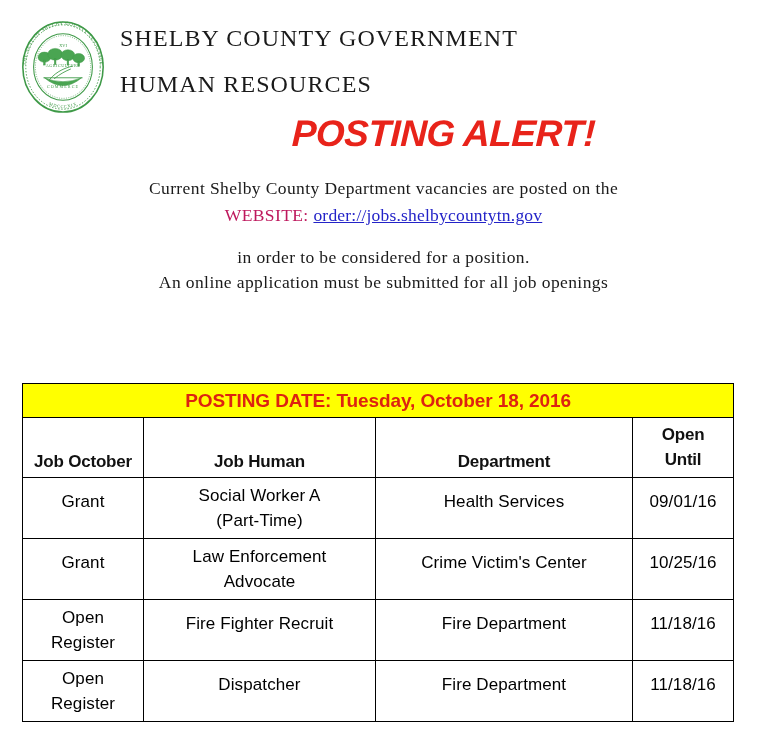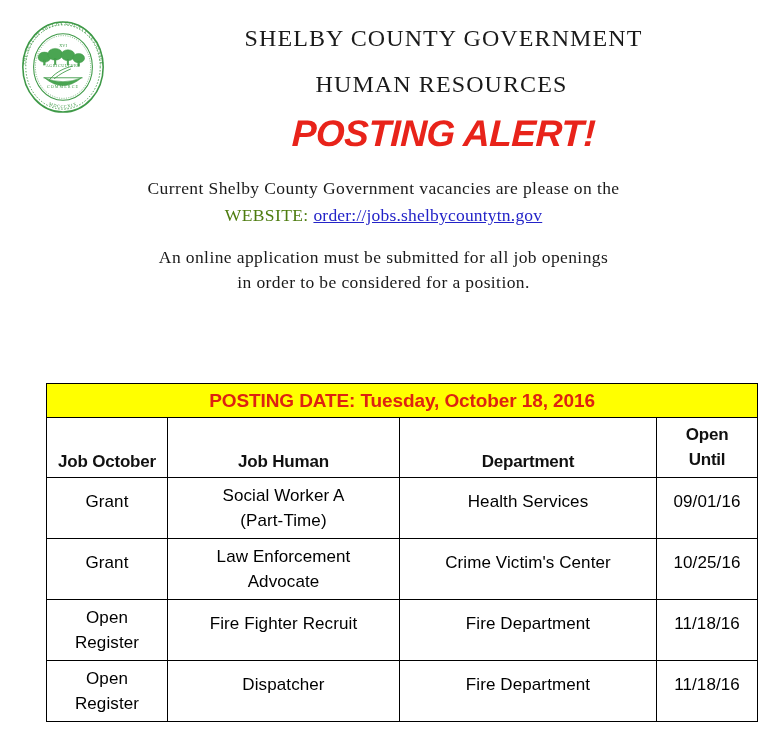--- a/index.html
+++ b/index.html
@@ -29,21 +29,20 @@
     width: 98px;
     height: 100px;
   }
   .seal svg { display: block; width: 100%; height: 100%; }
 
   .org-lines {
     position: absolute;
     left: 120px;
     right: 0;
     top: 26px;
-    text-align: center;
   }
   .org-title-1,
   .org-title-2 {
     font-family: "Liberation Serif", "DejaVu Serif", serif;
     font-size: 24px;
     letter-spacing: 1.1px;
     color: #1a1a1a;
     line-height: 1.0;
   }
   .org-title-1 { margin: 0 0 22px 0; }
@@ -73,35 +72,35 @@
     margin: 0;
     font-size: 17.5px;
     letter-spacing: 0.4px;
     line-height: 1.42;
     color: #1a1a1a;
   }
   .website-line {
     margin-top: 2px !important;
   }
   .website-label {
-    color: #4d7c0f;
+    color: #be185d;
     letter-spacing: 0.4px;
   }
   .website-url {
     color: #2323c8;
     text-decoration: underline;
     letter-spacing: 0.2px;
   }
   .para-gap { height: 17px; }
   .para-gap-2 { height: 18px; }
 
   
   .table-wrap {
     position: absolute;
-    left: 46px;
+    left: 22px;
     top: 383px;
     width: 711px;
   }
   table.postings {
     border-collapse: collapse;
     width: 711px;
     table-layout: fixed;
   }
   table.postings td,
   table.postings th {
@@ -212,30 +211,30 @@
 
   <div class="org-lines">
     <div class="org-title-1">SHELBY COUNTY GOVERNMENT</div>
     <div class="org-title-2">HUMAN RESOURCES</div>
   </div>
 
   <div class="posting-alert">POSTING ALERT!</div>
 </div>
 
 <div class="intro">
-  <p>Current Shelby County Government vacancies are please on the</p>
+  <p>Current Shelby County Department vacancies are posted on the</p>
   <p class="website-line">
     <span class="website-label">WEBSITE:</span>
     <span class="website-url">order://jobs.shelbycountytn.gov</span>
   </p>
 
   <div class="para-gap"></div>
 
+  <p>in order to be considered for a position.</p>
   <p>An online application must be submitted for all job openings</p>
-  <p>in order to be considered for a position.</p>
 
   <div class="para-gap-2"></div>
 
 </div>
 
 <div class="table-wrap">
   <table class="postings">
     <colgroup>
       <col class="col-status">
       <col class="col-title">

